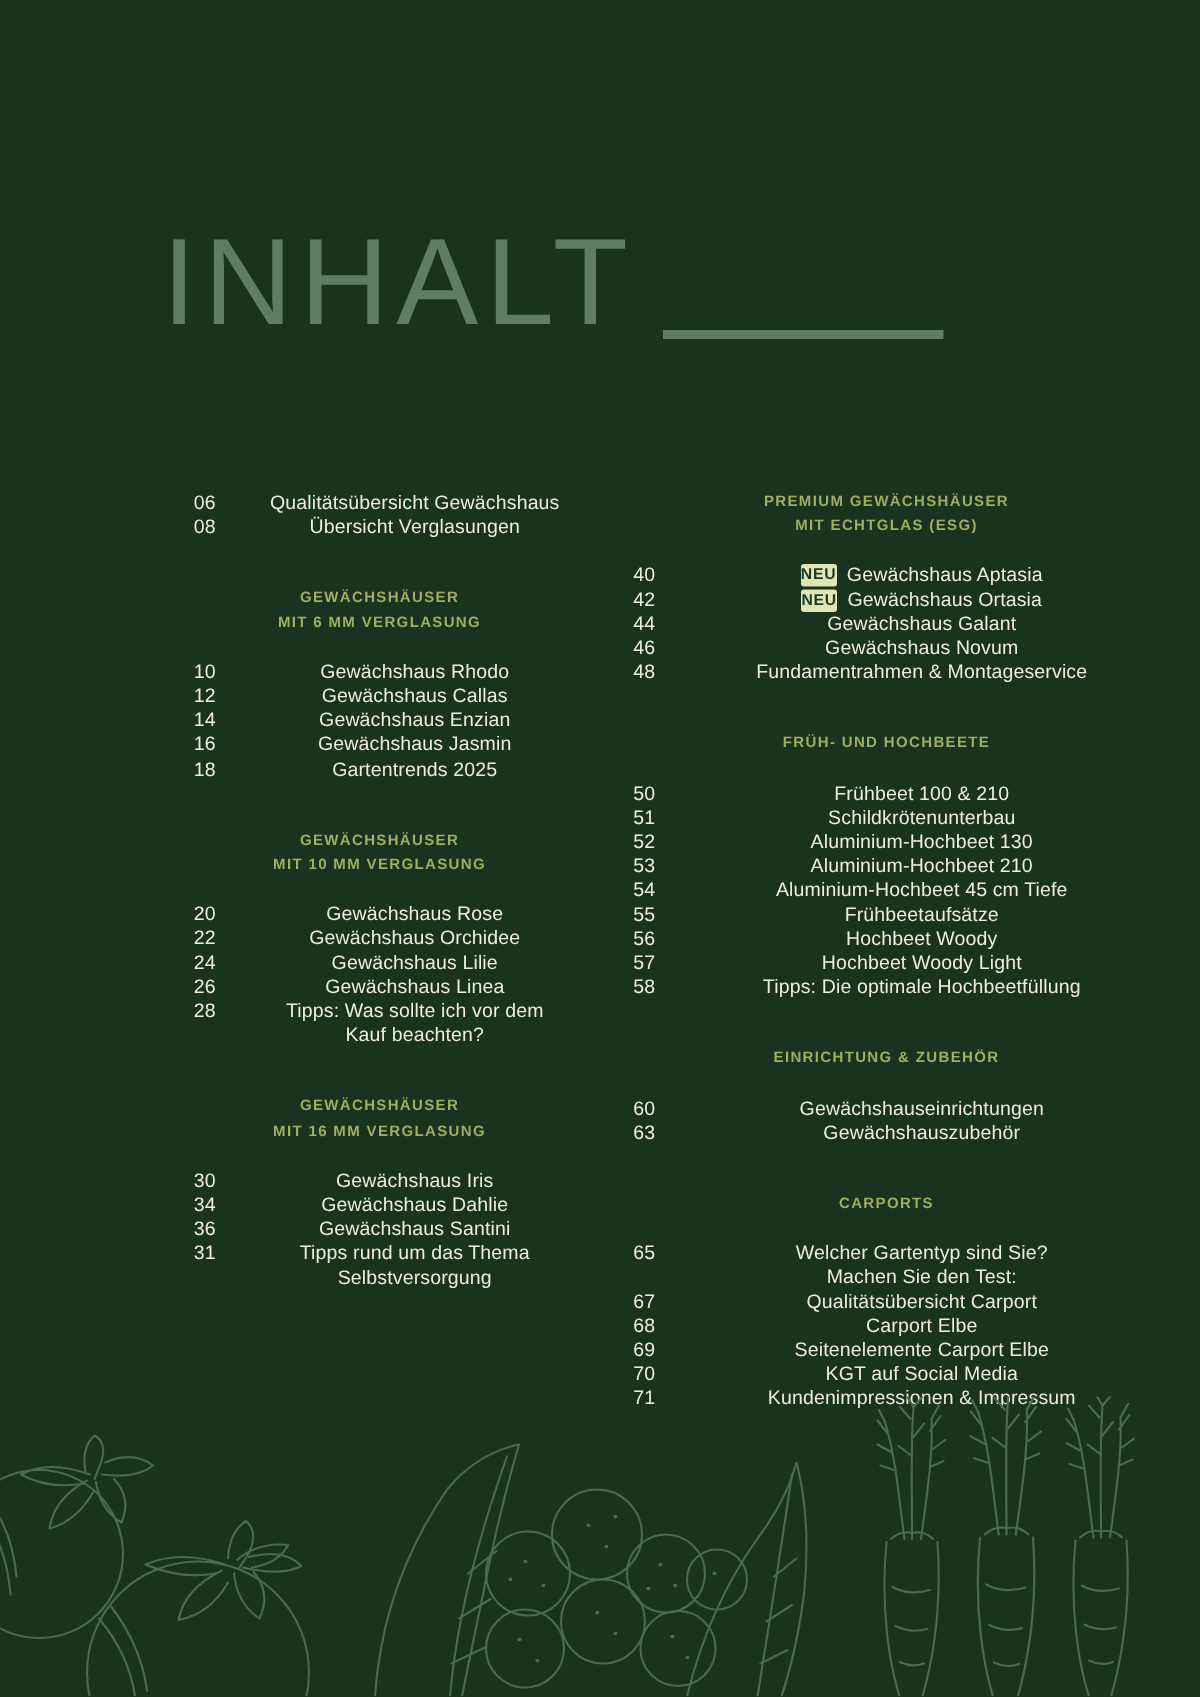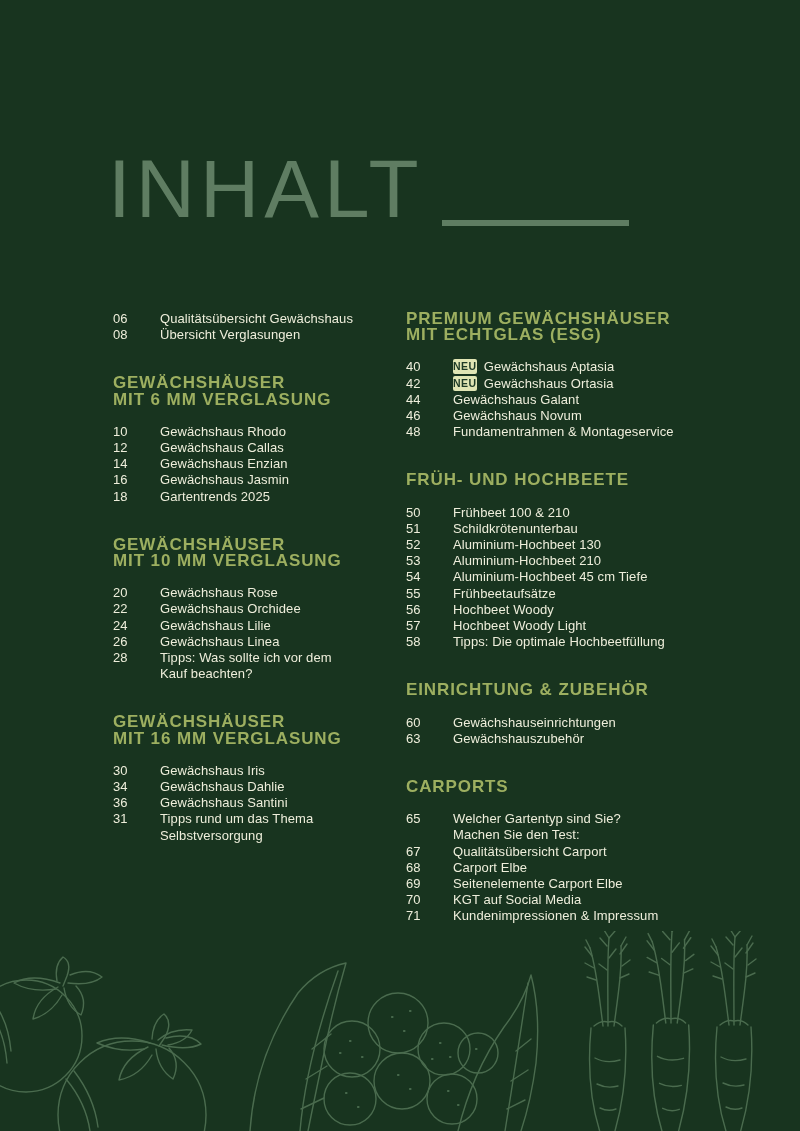--- a/index.html
+++ b/index.html
@@ -15,26 +15,26 @@
   }
   .title{
     position:absolute; left:108px; top:148px;
     font-size:82px; font-weight:400; letter-spacing:5px; line-height:1;
     color:var(--title);
   }
   .title-line{
     position:absolute; left:442px; top:220px; width:187px; height:6px;
     background:var(--title);
   }
-  .toc-col{position:absolute; top:311px;}
+  .toc-col{position:absolute; top:327px;text-align:center;}
   .toc-col-left{left:113px; width:280px;}
   .toc-col-right{left:406px; width:370px;}
   .toc-section{margin-bottom:32px;}
   .toc-heading{
-    color:var(--heading); font-size:17px; font-weight:700;
+    color:var(--heading); font-size:10px; font-weight:700;
     letter-spacing:0.9px; line-height:16.2px; margin-bottom:16px;
   }
   .toc-row{
     display:flex; color:var(--text); font-size:13px;
     line-height:16.2px; letter-spacing:0.1px;
   }
   .toc-num{width:47px; flex:none;}
   .toc-label{flex:1;}
   .lbl-line{display:block;}
   .neu-badge{

